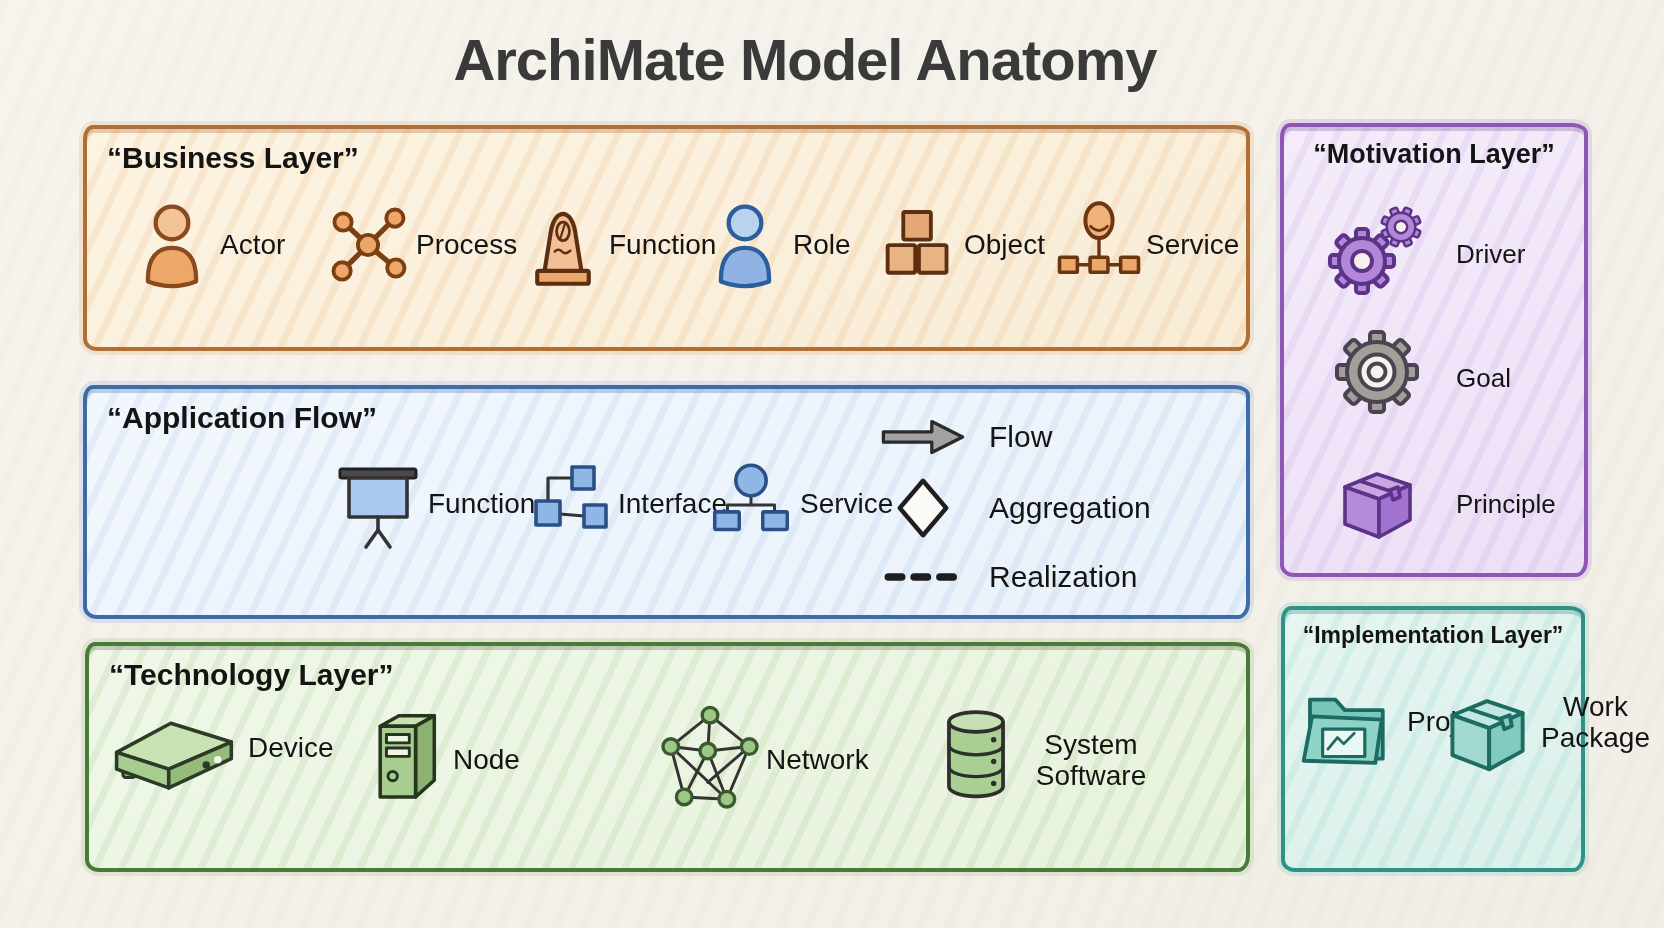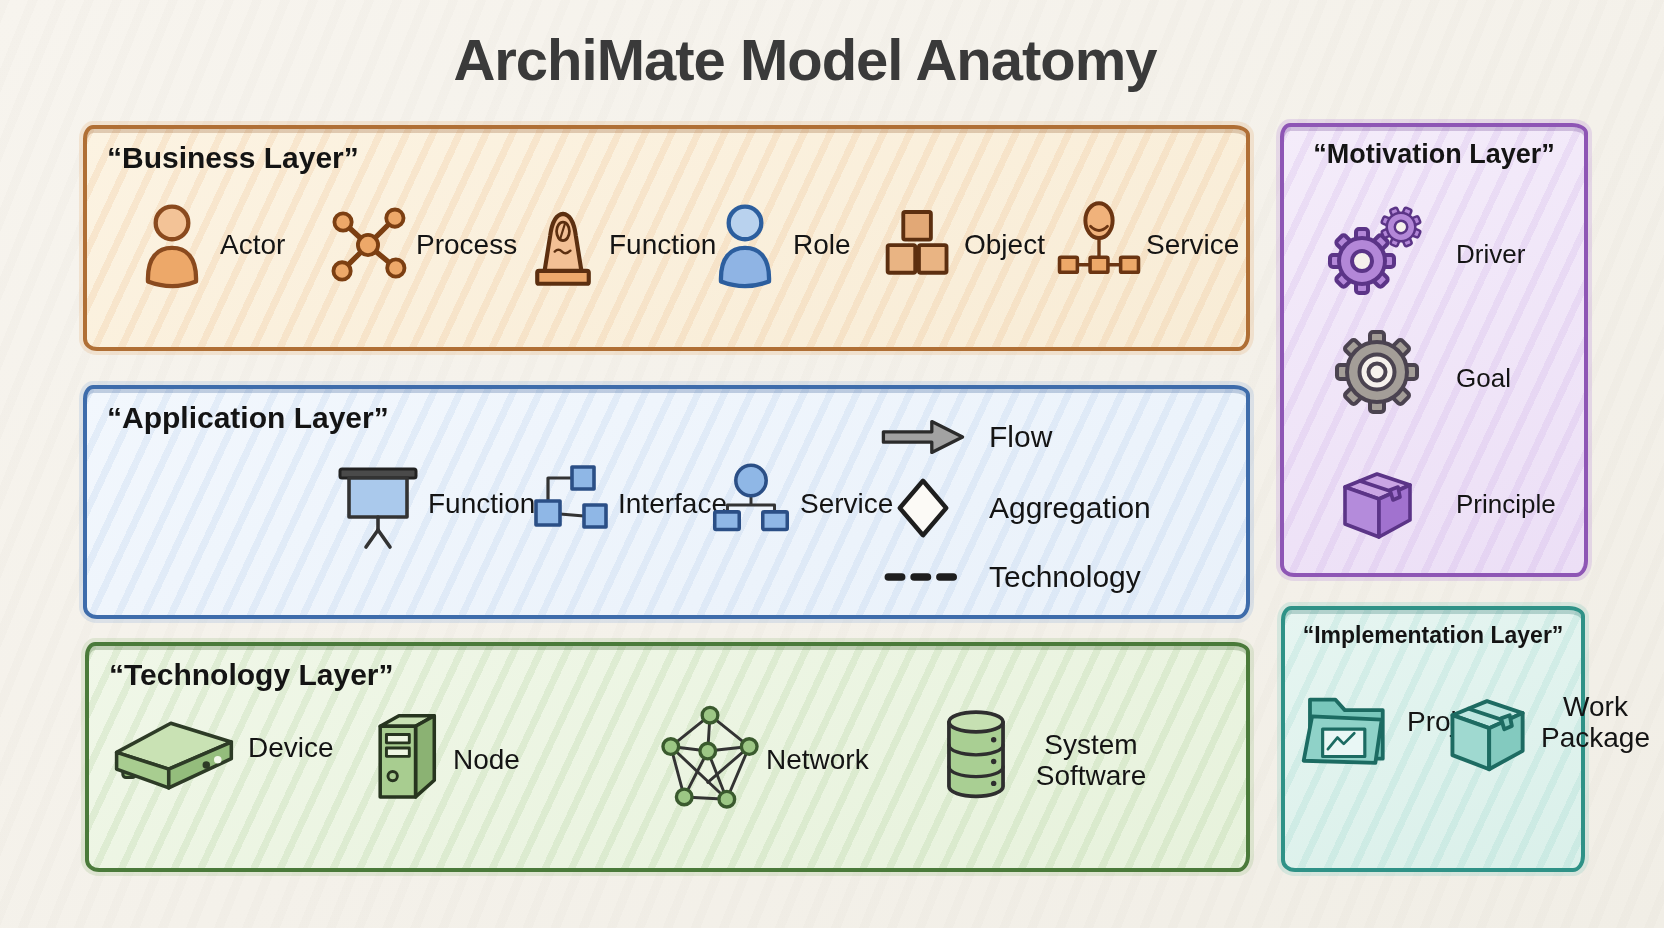--- a/index.html
+++ b/index.html
@@ -170,21 +170,21 @@
             <rect x="40.5" y="62" width="19" height="16" rx="1.5"></rect>
             <rect x="73" y="62" width="19" height="16" rx="1.5"></rect>
           </g>
         </svg>
       </div>
       <div class="item-label">Service</div>
     </div>
   </section>
 
   <section class="layer application" style="left:83px;top:385px;width:1167px;height:234px;">
-    <div class="layer-header">“Application Layer”</div>
+    <div class="layer-header">“Application Flow”</div>
 
 
     <div class="item" style="left:241px;top:58px;width:170px;">
       <div class="icon-box" style="height:108px;">
         <svg width="100" height="100" viewBox="0 0 100 100">
           <rect x="12" y="14" width="76" height="9" rx="2" fill="#4a4a4a" stroke="#222" stroke-width="3"></rect>
           <rect x="21" y="23" width="58" height="39" fill="#aac9ec" stroke="#333" stroke-width="3.6"></rect>
           <g stroke="#333" stroke-width="3.6" fill="none">
             <line x1="50" y1="62" x2="50" y2="75"></line>
             <line x1="50" y1="75" x2="38" y2="92"></line>
@@ -244,21 +244,21 @@
         </svg>
       </div>
       <div class="legend-label">Aggregation</div>
     </div>
     <div class="legend-row" style="top:156px;">
       <div class="legend-icon">
         <svg width="80" height="16" viewBox="0 0 90 16">
           <line x1="6" y1="8" x2="86" y2="8" stroke="#1e1e1e" stroke-width="8.5" stroke-dasharray="15 14" stroke-linecap="butt"></line>
         </svg>
       </div>
-      <div class="legend-label">Technology</div>
+      <div class="legend-label">Realization</div>
     </div>
   </section>
 
   <section class="layer technology" style="left:85px;top:642px;width:1165px;height:230px;">
     <div class="layer-header">“Technology Layer”</div>
 
     <div class="item" style="left:13px;top:40px;width:230px;">
       <div class="icon-box" style="height:118px;">
         <svg width="146" height="100" viewBox="0 0 140 95">
           <rect x="20" y="58" width="12" height="12" rx="3" fill="#8fb975" stroke="#2d3b26" stroke-width="3"></rect>

